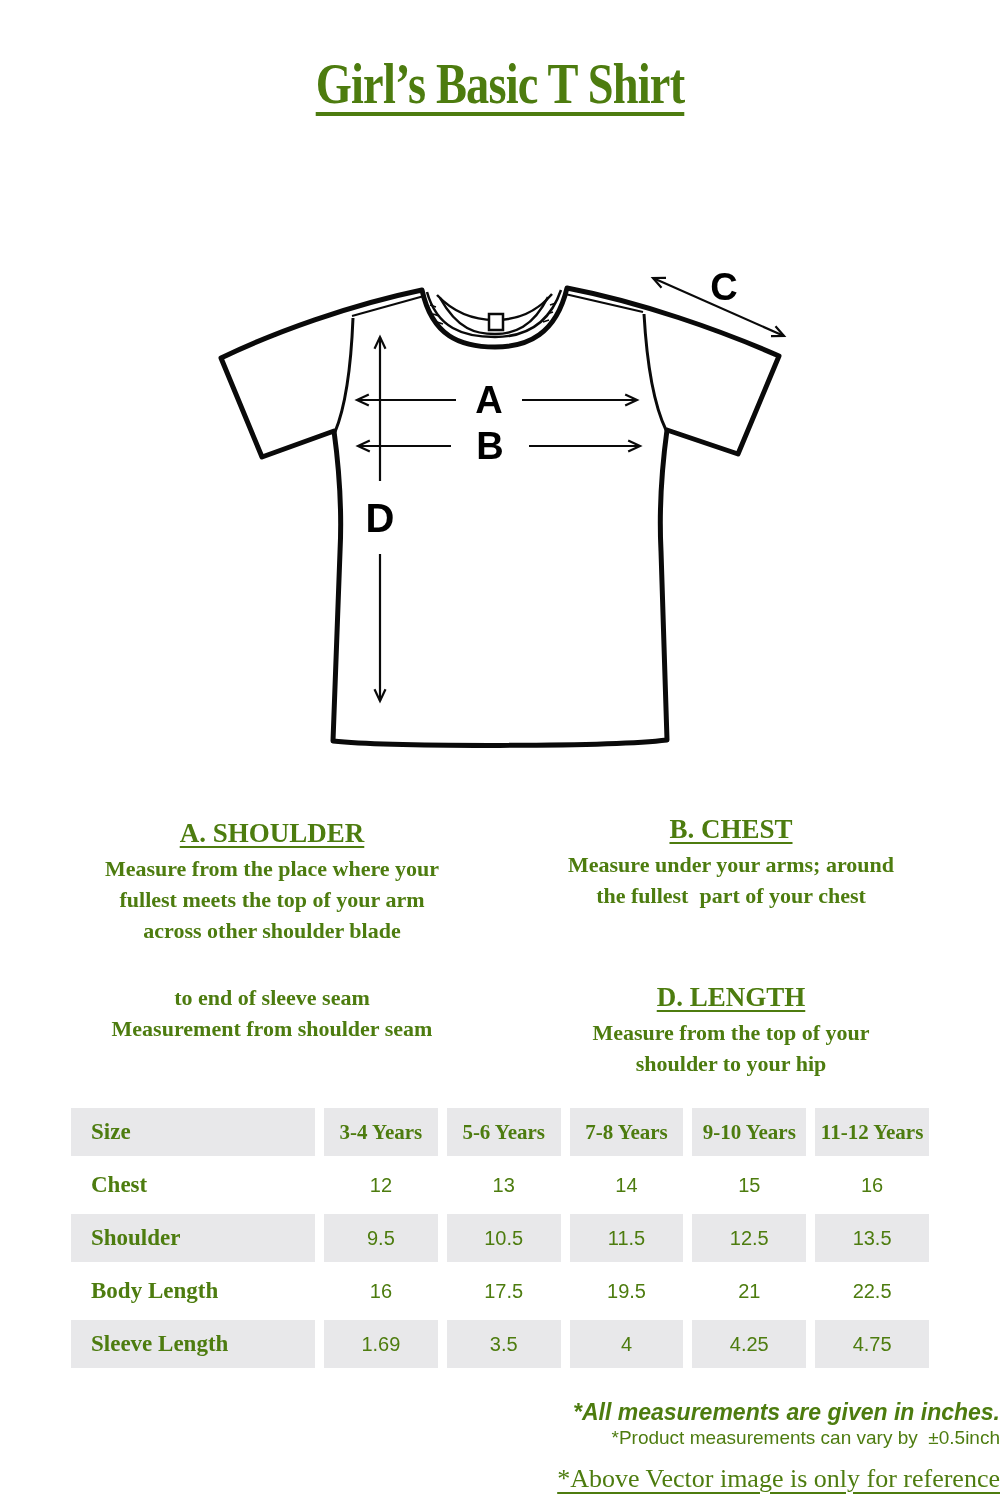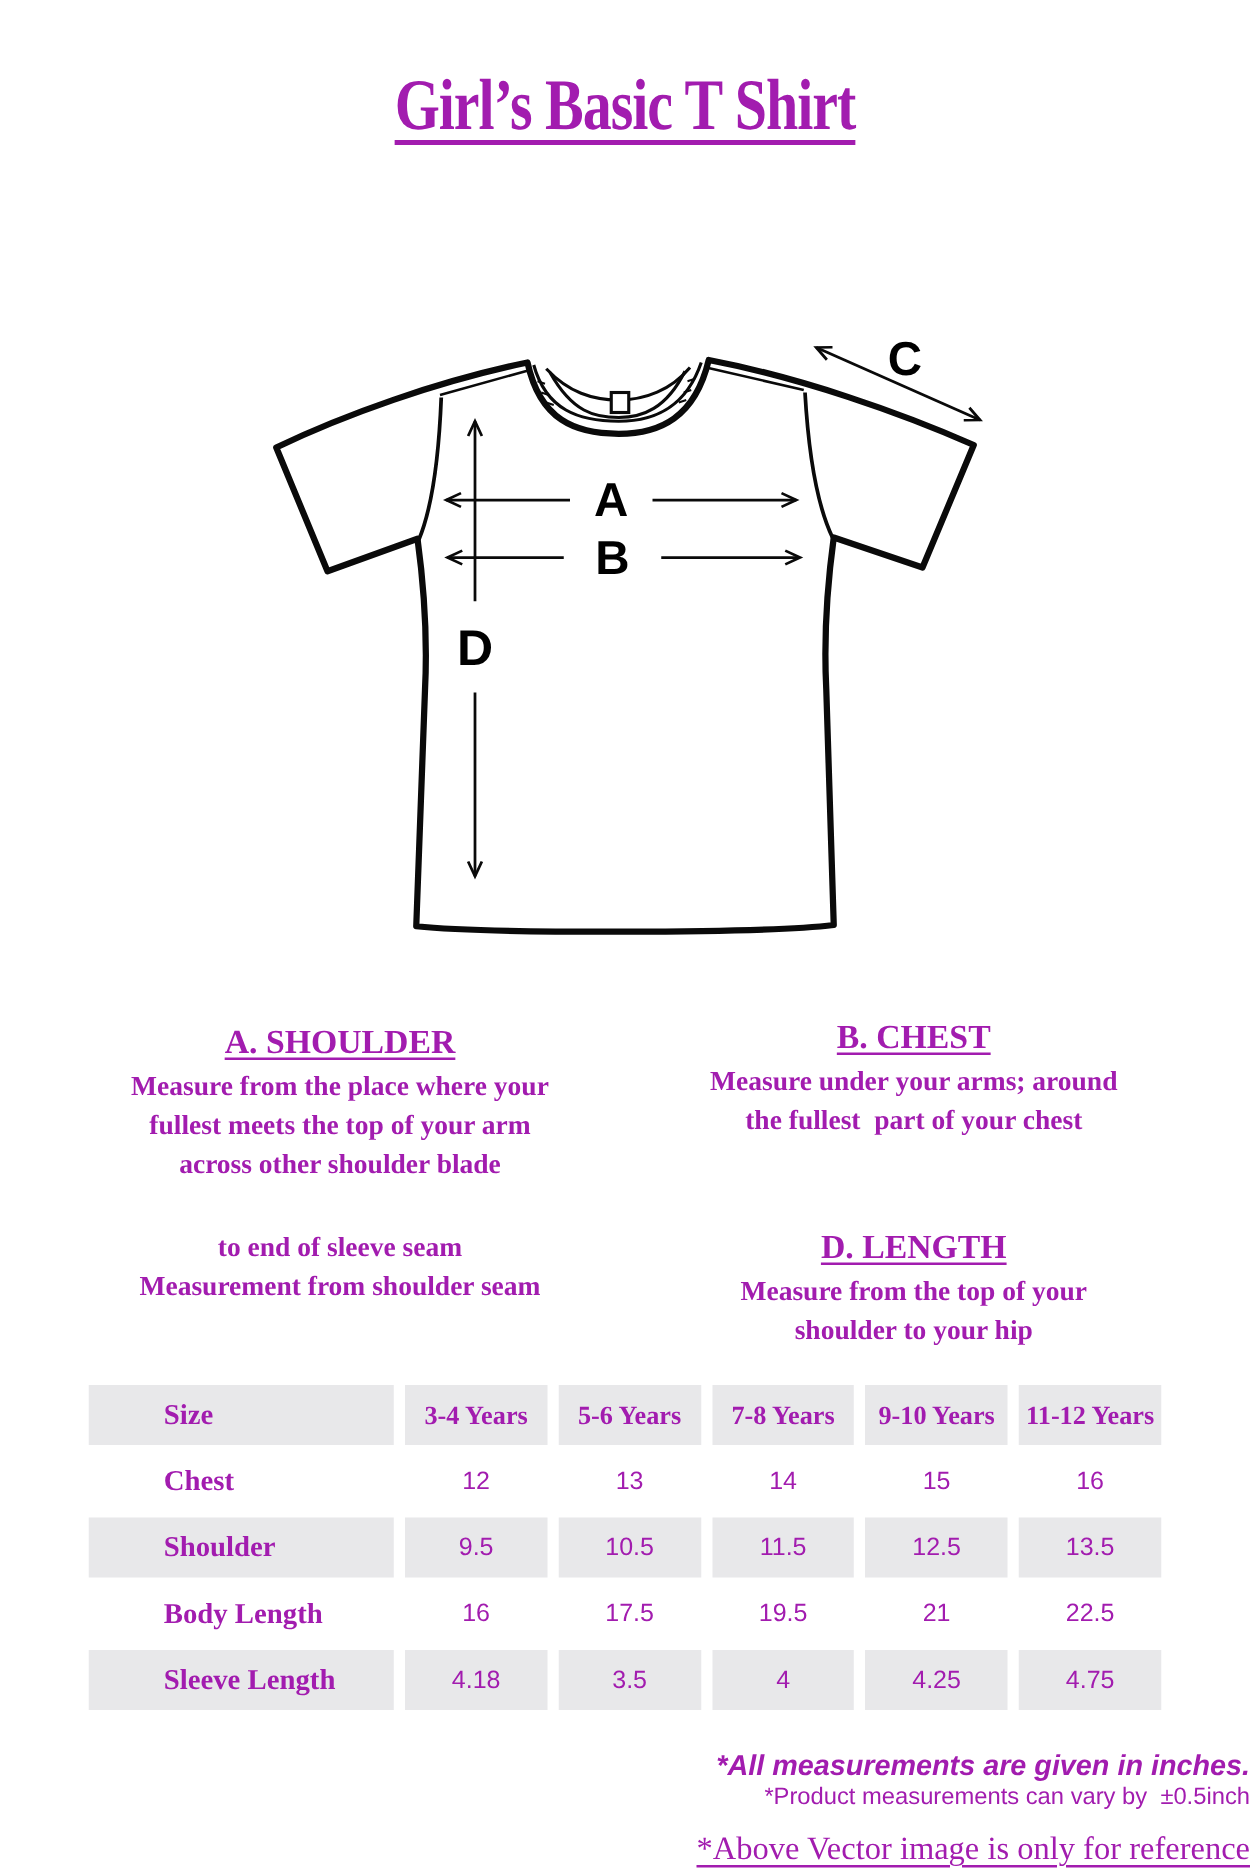--- a/index.html
+++ b/index.html
@@ -1,17 +1,17 @@
 <!DOCTYPE html>
 <html style="--row-shade: #e8e8ea;"><head>
 <meta charset="utf-8">
 <style>
   html,body{margin:0;padding:0;background:#ffffff;}
   .page{position:relative;width:1000px;height:1500px;background:#ffffff;overflow:hidden;
-        font-family:"Liberation Serif",serif;color:#a21caf;}
+        font-family:"Liberation Serif",serif;color:#4d7c0f;}
 
   
   .title{position:absolute;top:50px;left:0;width:1000px;text-align:center;margin:0;
          font-family:"Liberation Serif",serif;font-weight:bold;font-size:58px;letter-spacing:-1px;
          transform:scaleX(0.8);transform-origin:50% 50%;
          text-decoration:underline;text-decoration-thickness:4px;text-underline-offset:9px;}
 
   
   .diagram{position:absolute;top:250px;left:0;width:1000px;height:540px;}
   .measure-label{font-family:"Liberation Sans",sans-serif;font-weight:bold;}
@@ -26,21 +26,21 @@
           text-decoration:underline;text-decoration-thickness:2px;text-underline-offset:4px;}
   .sec .line{font-size:22px;font-weight:bold;line-height:31px;white-space:pre-wrap;}
 
   
   .size-table{position:absolute;left:62px;top:1103px;width:876px;
               border-collapse:separate;border-spacing:9px 5px;table-layout:fixed;}
   .size-table col.c0{width:244px;}
   .size-table th,.size-table td{height:48px;padding:0;text-align:center;vertical-align:middle;}
   .size-table .shaded{background:var(--row-shade,#e8e8ea);}
   .size-table th{font-family:"Liberation Serif",serif;font-weight:bold;font-size:21px;}
-  .size-table th.label,.size-table td.label{text-align:left;padding-left:60px;
+  .size-table th.label,.size-table td.label{text-align:left;padding-left:20px;
               font-family:"Liberation Serif",serif;font-weight:bold;font-size:23px;}
   .size-table td.val{font-family:"Liberation Sans",sans-serif;font-size:20px;font-weight:normal;}
 
   
   .fn{position:absolute;left:0;width:1000px;text-align:right;white-space:pre-wrap;}
   .fn-1{top:1399px;font-family:"Liberation Sans",sans-serif;font-weight:bold;font-style:italic;font-size:23px;}
   .fn-2{top:1427px;font-family:"Liberation Sans",sans-serif;font-size:19px;}
   .fn-3{top:1464px;font-family:"Liberation Serif",serif;font-size:26px;
         text-decoration:underline;text-underline-offset:5px;}
 </style>
@@ -174,21 +174,21 @@
         <tr>
           <td class="label">Body Length</td>
           <td class="val">16</td>
           <td class="val">17.5</td>
           <td class="val">19.5</td>
           <td class="val">21</td>
           <td class="val">22.5</td>
         </tr>
         <tr>
           <td class="label shaded">Sleeve Length</td>
-          <td class="val shaded">4.18</td>
+          <td class="val shaded">1.69</td>
           <td class="val shaded">3.5</td>
           <td class="val shaded">4</td>
           <td class="val shaded">4.25</td>
           <td class="val shaded">4.75</td>
         </tr>
       </tbody>
   </table>
 
   <div class="fn fn-1">*All measurements are given in inches.</div>
   <div class="fn fn-2">*Product measurements can vary by  ±0.5inch</div>

